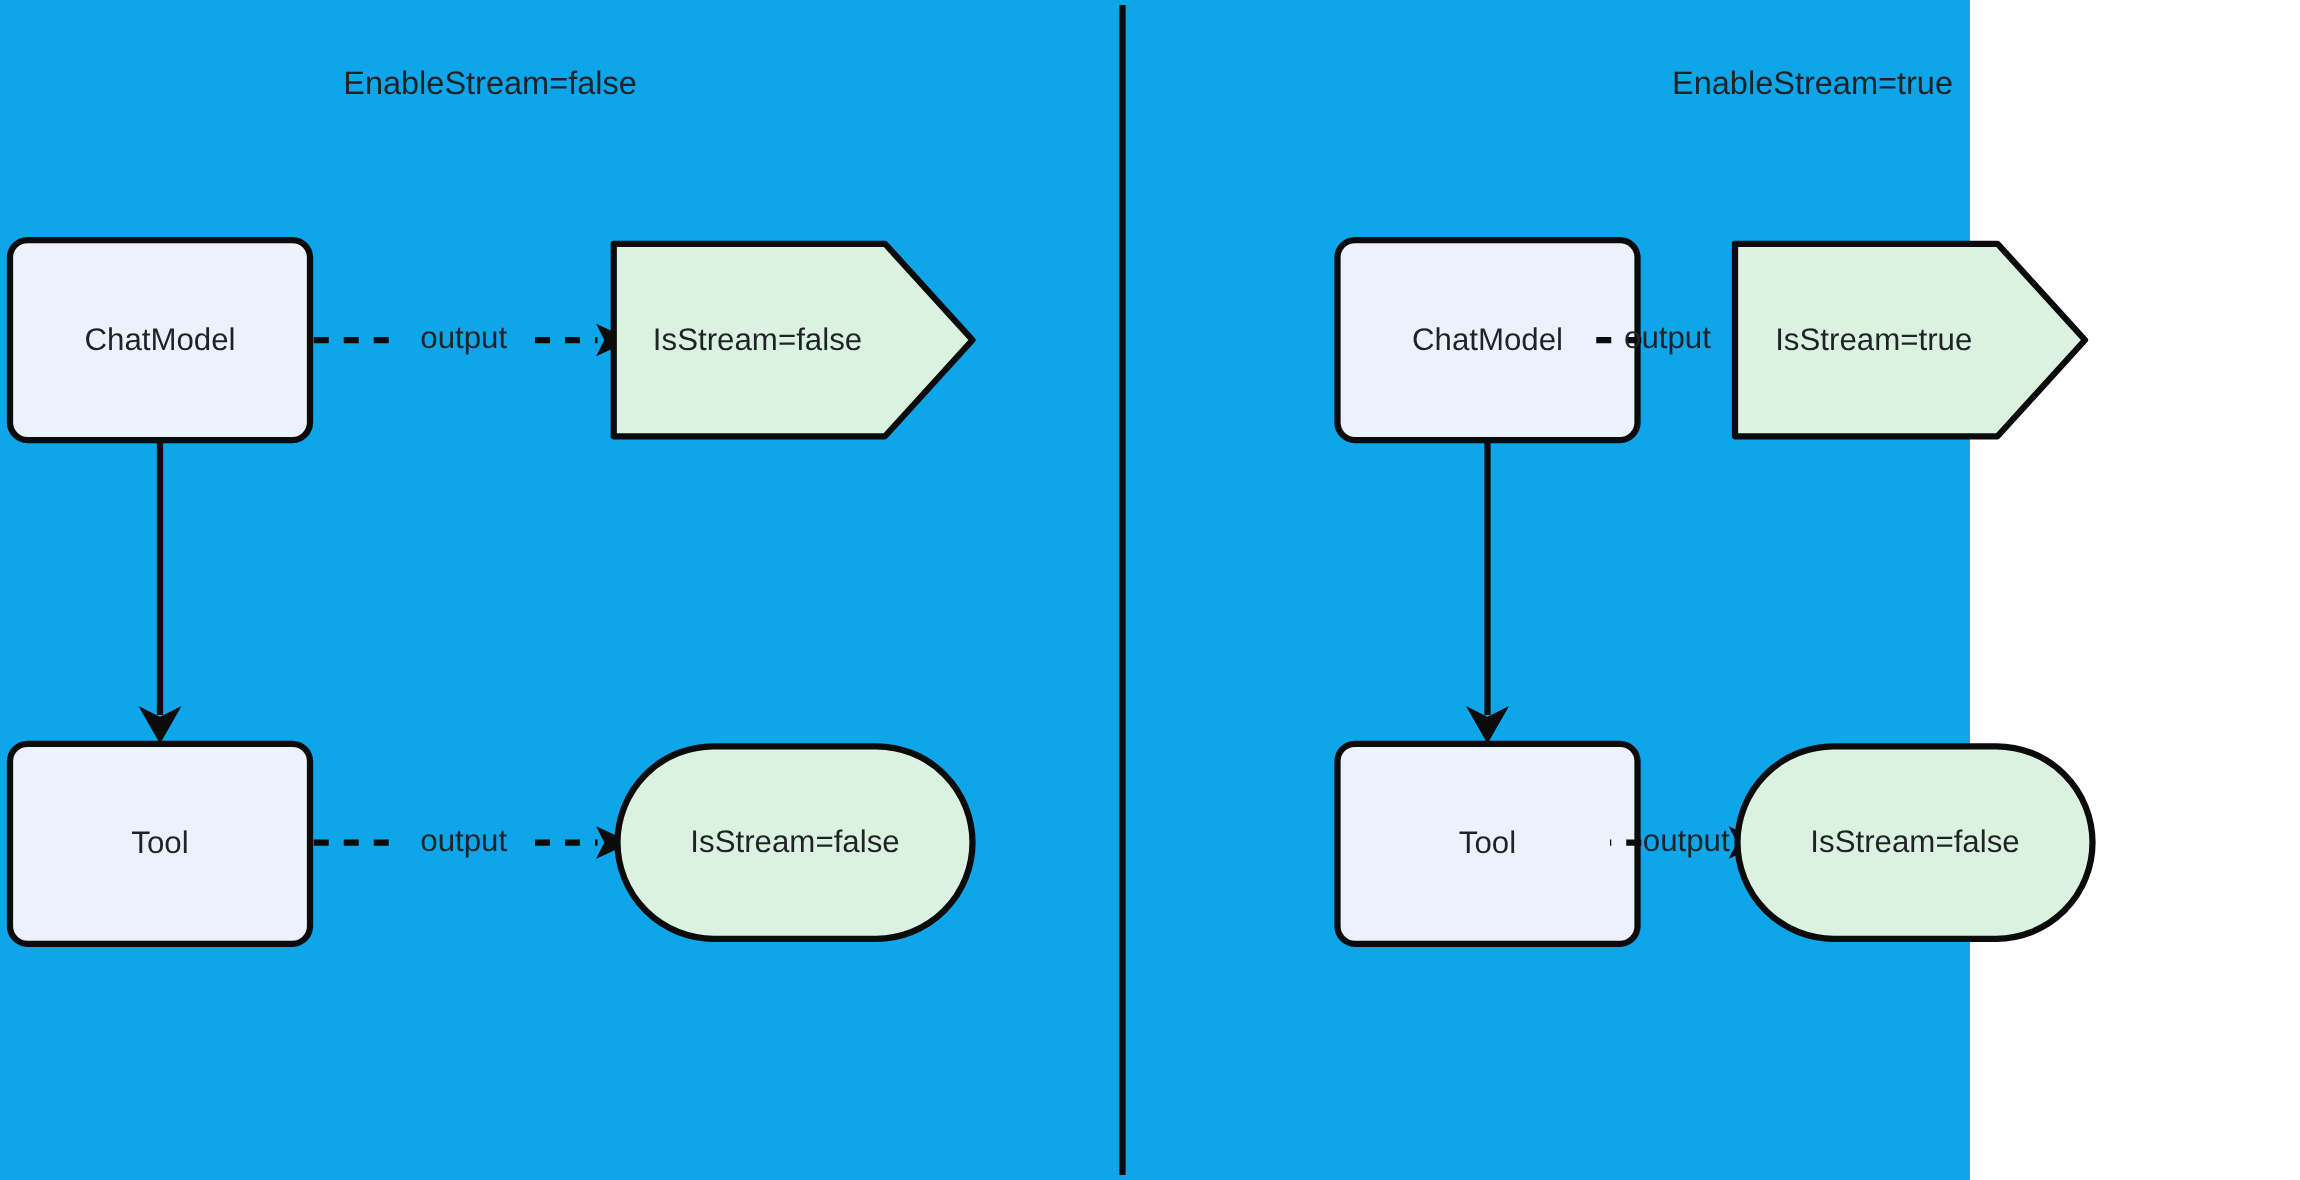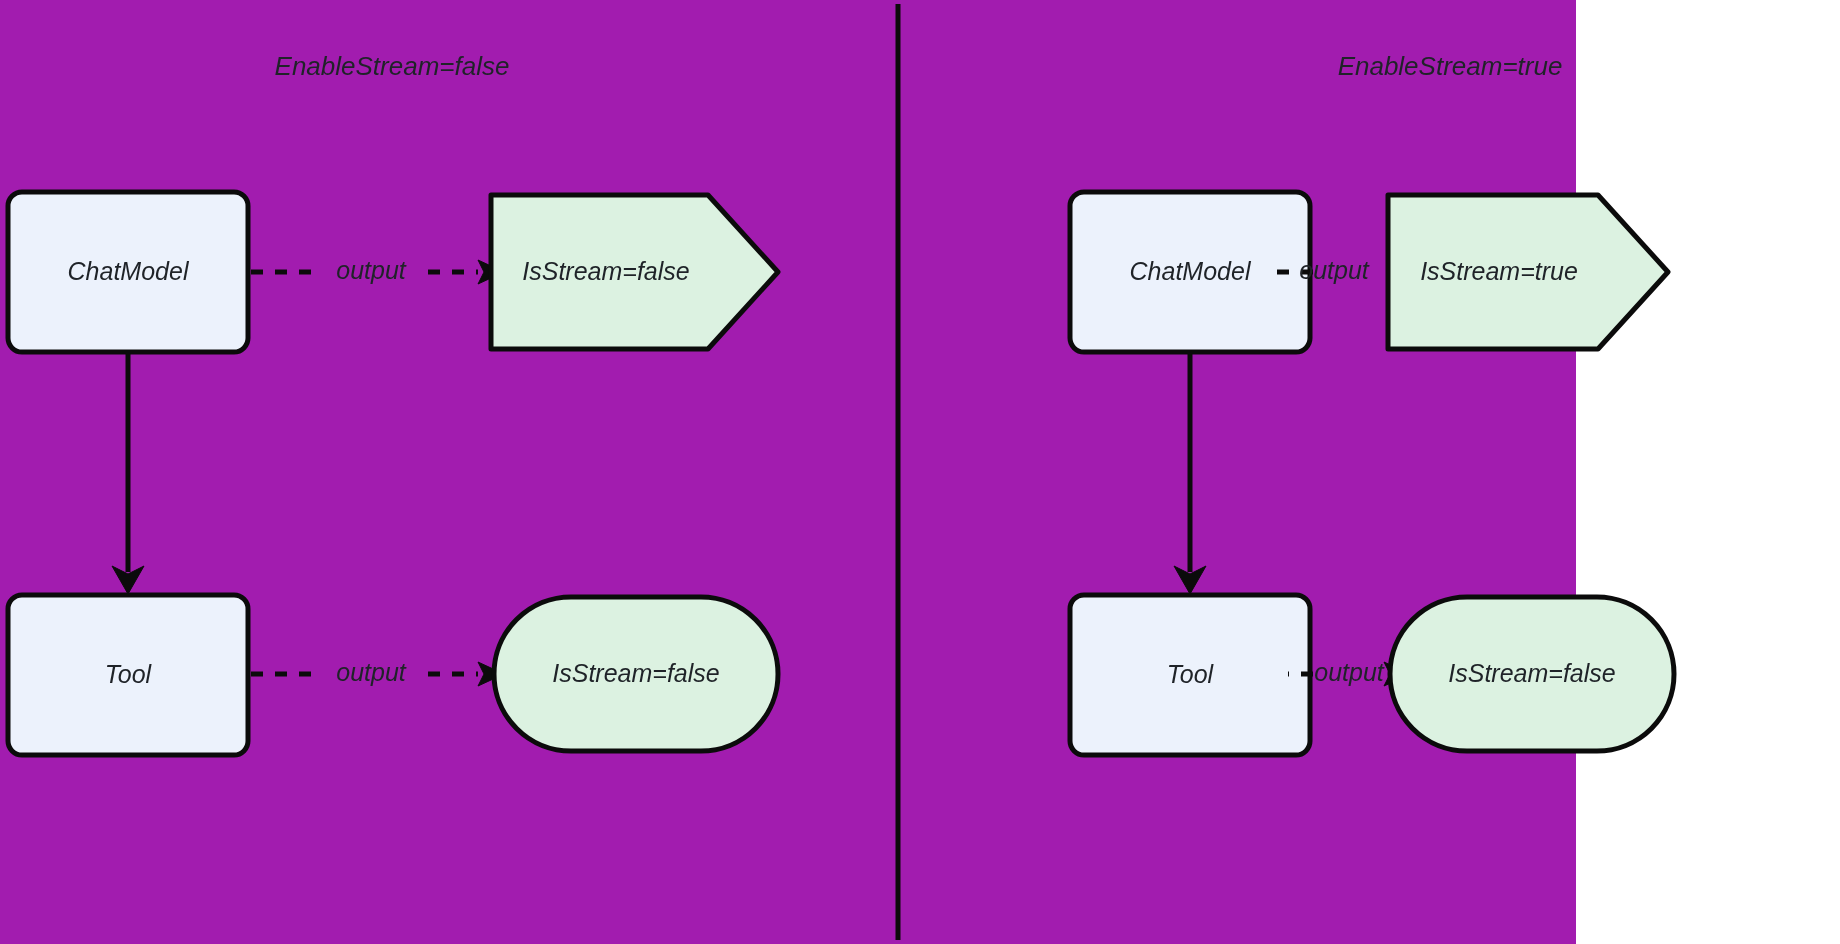--- a/index.html
+++ b/index.html
@@ -11,22 +11,21 @@
   body {
     width: 1840px;
     height: 944px;
     overflow: hidden;
     font-family: "Liberation Sans", "DejaVu Sans", sans-serif;
   }
   #diagram-root {
     position: relative;
     width: 1576px;
     height: 944px;
-    background: #a21caf;
-    font-style: italic;
+    background: #0ea5e9;
   }
   svg.diagram-canvas {
     position: absolute;
     left: 0;
     top: 0;
     width: 1840px;
     height: 944px;
     display: block;
   }
   .panel-title {

